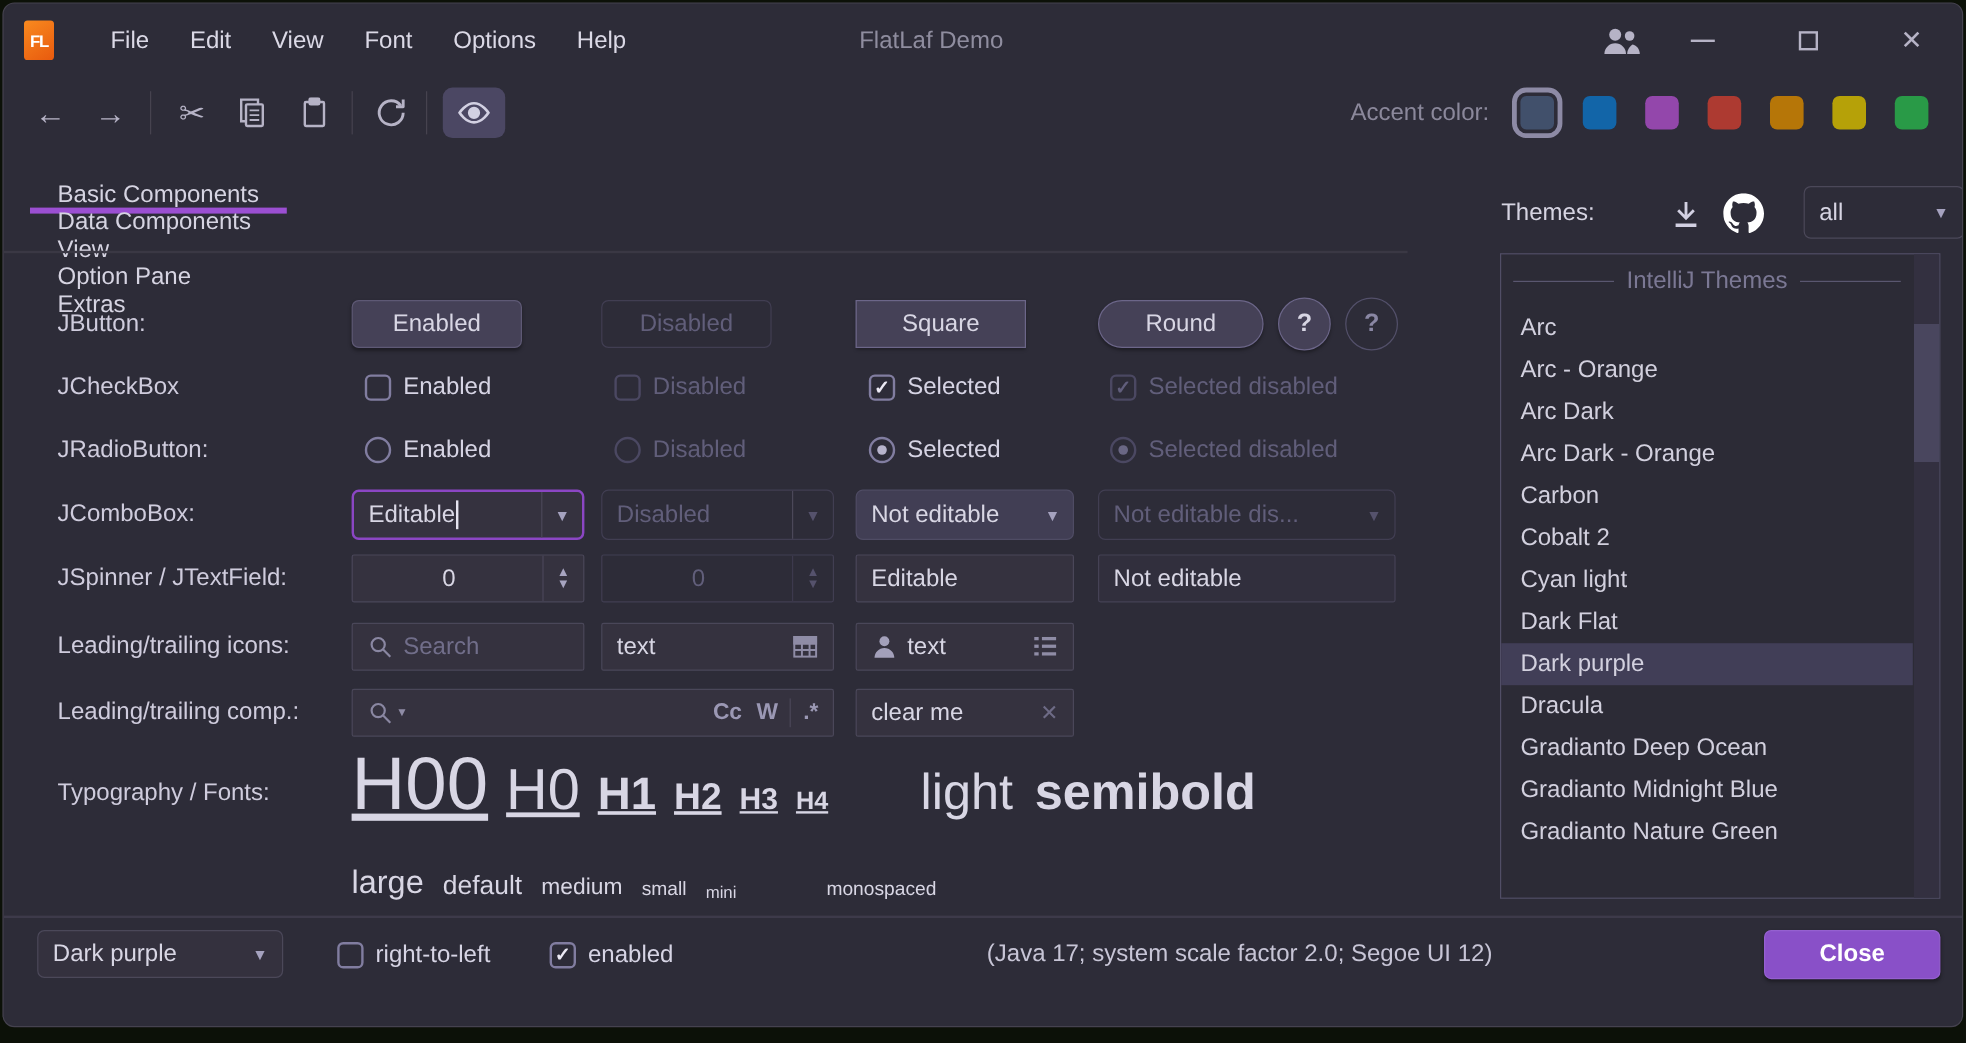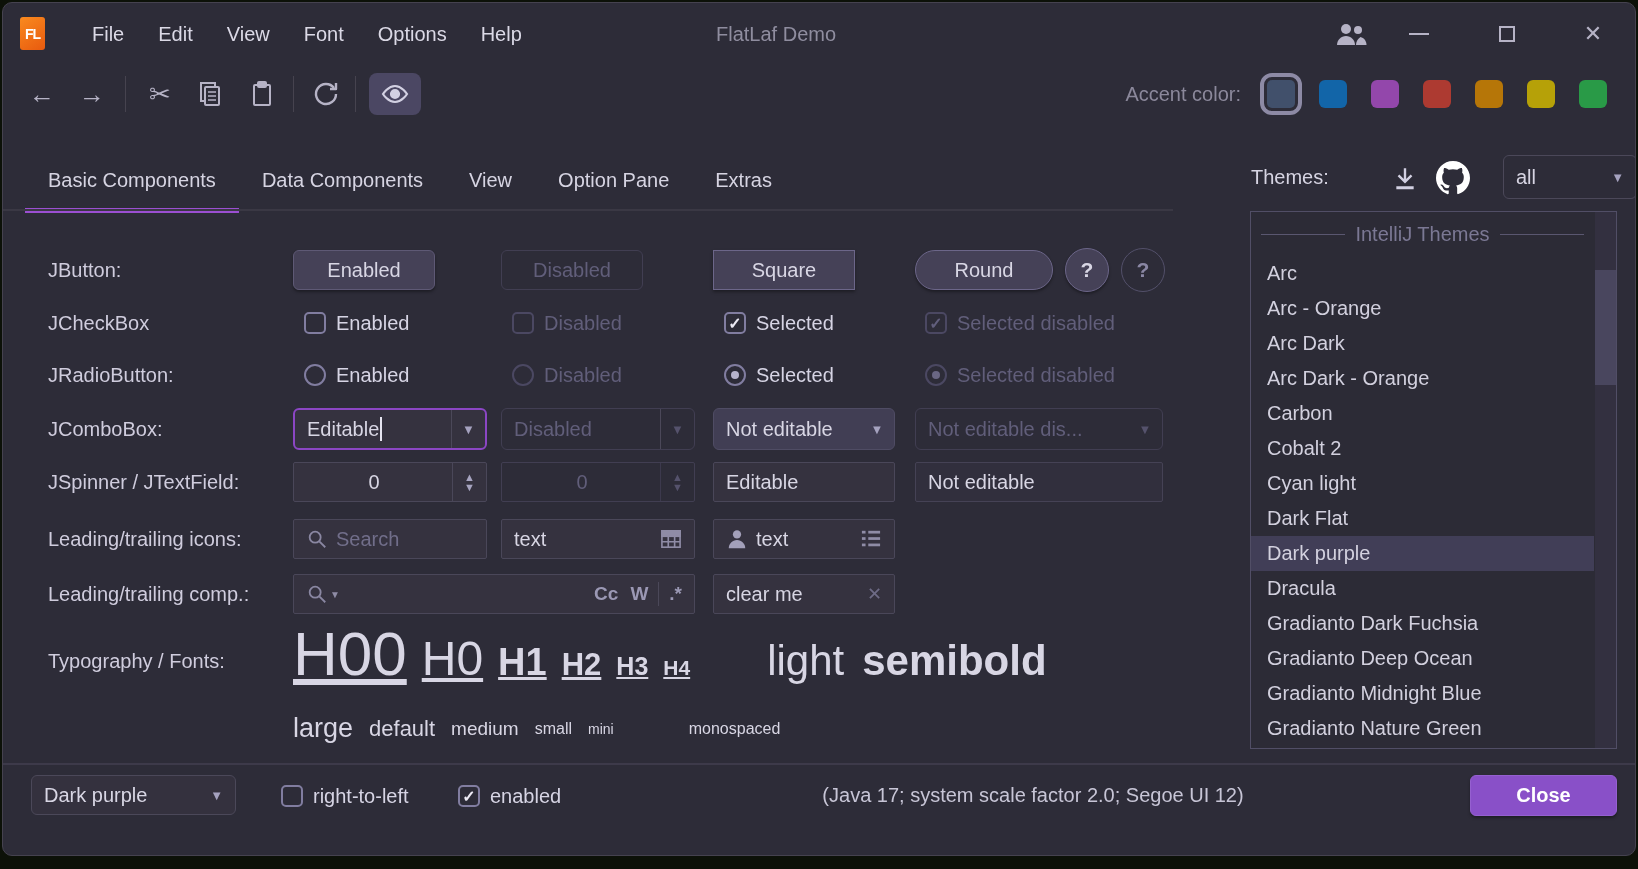--- a/index.html
+++ b/index.html
@@ -29,21 +29,21 @@
   .tb-sep{position:absolute;top:11px;width:1px;height:36px;background:#46434f;}
   .eye-toggle{position:absolute;left:366px;top:8px;width:52px;height:42px;border-radius:8px;
               background:#4b4763;display:flex;align-items:center;justify-content:center;}
   .accent-wrap{position:absolute;right:28px;top:0;height:58px;display:flex;align-items:center;gap:24px;}
   .accent-label{font-size:20px;color:#8b889b;margin-right:2px;}
   .swatch{width:28px;height:28px;border-radius:6px;cursor:pointer;}
   .swatch.selected{outline:4px solid #8d8aa5;outline-offset:3px;border-radius:5px;}
 
   
   .tabbar{position:absolute;left:0;top:148px;right:0;height:62px;}
-  .tabs{position:absolute;left:22px;top:0;display:flex;height:58px;}
+  .tabs{position:absolute;left:22px;top:0;display:flex;height:58px;flex-direction:column;}
   .tab{padding:0 23px;display:flex;align-items:center;font-size:20px;color:#d6d4e2;cursor:pointer;position:relative;}
   .tab.selected::after{content:"";position:absolute;left:0;right:0;bottom:-4px;height:5px;background:#9b4fd2;}
   .tab-line{position:absolute;left:0;top:58px;width:1170px;height:2px;background:#3a3844;}
 
   
   .themes-head-label{position:absolute;left:1248px;top:163px;font-size:20px;color:#d6d4e2;}
   .ico-btn{position:absolute;display:flex;align-items:center;justify-content:center;}
   .all-combo{position:absolute;left:1500px;top:152px;width:134px;height:44px;border:1px solid #4b4859;
              border-radius:6px;display:flex;align-items:center;font-size:20px;color:#d6d4e2;padding:0 12px;}
   .all-combo .arrow{margin-left:auto;font-size:13px;color:#a5a2bf;}
@@ -102,21 +102,21 @@
   .field.dim .spin-zone{border-color:#3c394d;}
   .field.dim .spin-zone span{color:#55526c;}
   .ricon{margin-left:auto;display:flex;align-items:center;color:#8f8ca6;}
   .mini-arrow{font-size:10px;color:#8f8ca6;margin-left:2px;}
   .flag{font-size:19px;color:#9b98b4;font-weight:bold;}
   .vsep{width:1px;height:24px;background:#4b4859;margin:0 10px;}
   .clear-x{margin-left:auto;font-size:18px;color:#6e6b86;}
 
   
   .typo1{position:absolute;left:290px;top:615px;height:85px;display:flex;align-items:baseline;color:#d8d6e4;}
-  .typo2{position:absolute;left:290px;top:703px;height:45px;display:flex;align-items:center;color:#d8d6e4;}
+  .typo2{position:absolute;left:290px;top:703px;height:45px;display:flex;align-items:flex-end;color:#d8d6e4;}
   .th{margin-right:15px;text-decoration:underline;}
   .th0{font-size:62px;font-weight:300;}
   .th1{font-size:48px;font-weight:400;}
   .th2{font-size:38px;font-weight:bold;}
   .th3{font-size:31px;font-weight:bold;}
   .th4{font-size:25px;font-weight:bold;}
   .th5{font-size:21px;font-weight:bold;}
   .tw-light{font-size:42px;font-weight:200;margin-left:62px;margin-right:18px;}
   .tw-semibold{font-size:42px;font-weight:bold;}
   .ts{margin-right:16px;}
@@ -264,21 +264,20 @@
           <div class="theme-item">Arc</div>
           <div class="theme-item">Arc - Orange</div>
           <div class="theme-item">Arc Dark</div>
           <div class="theme-item">Arc Dark - Orange</div>
           <div class="theme-item">Carbon</div>
           <div class="theme-item">Cobalt 2</div>
           <div class="theme-item">Cyan light</div>
           <div class="theme-item">Dark Flat</div>
           <div class="theme-item selected">Dark purple</div>
           <div class="theme-item">Dracula</div>
-          <div class="theme-item">Gradianto Dark Fuchsia</div>
           <div class="theme-item">Gradianto Deep Ocean</div>
           <div class="theme-item">Gradianto Midnight Blue</div>
           <div class="theme-item">Gradianto Nature Green</div>
         </div>
     <div class="tp-track">
       <div class="tp-thumb"></div>
     </div>
   </div>
 
   <div class="row-label" style="top:267px;">JButton:</div>

